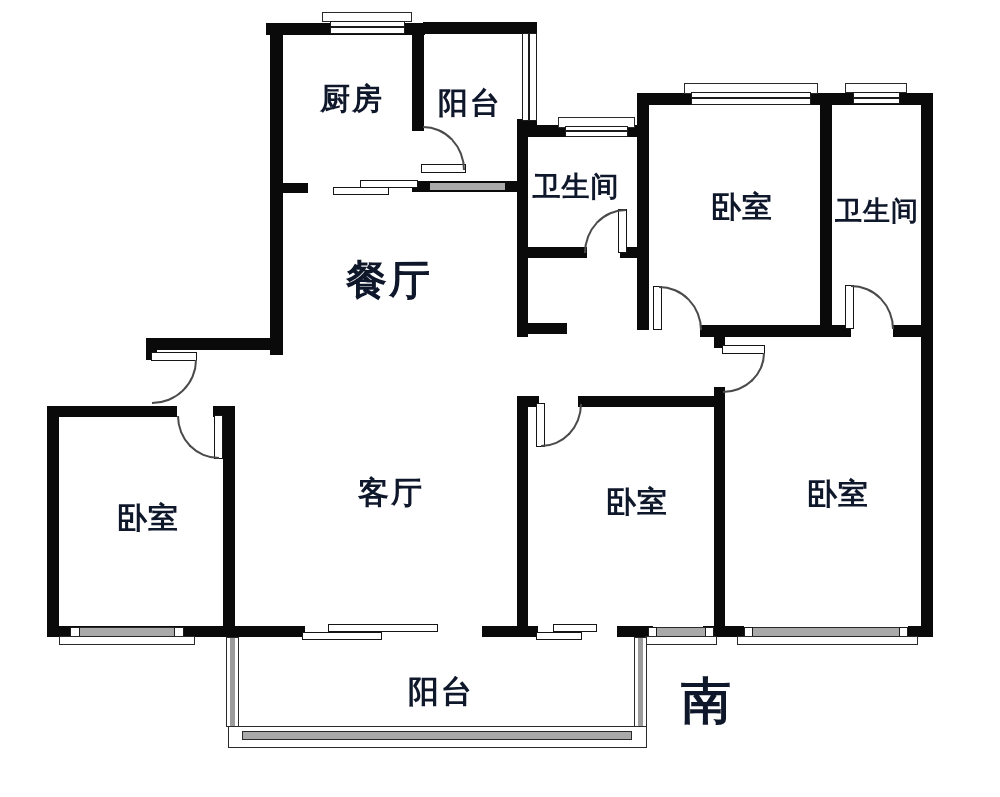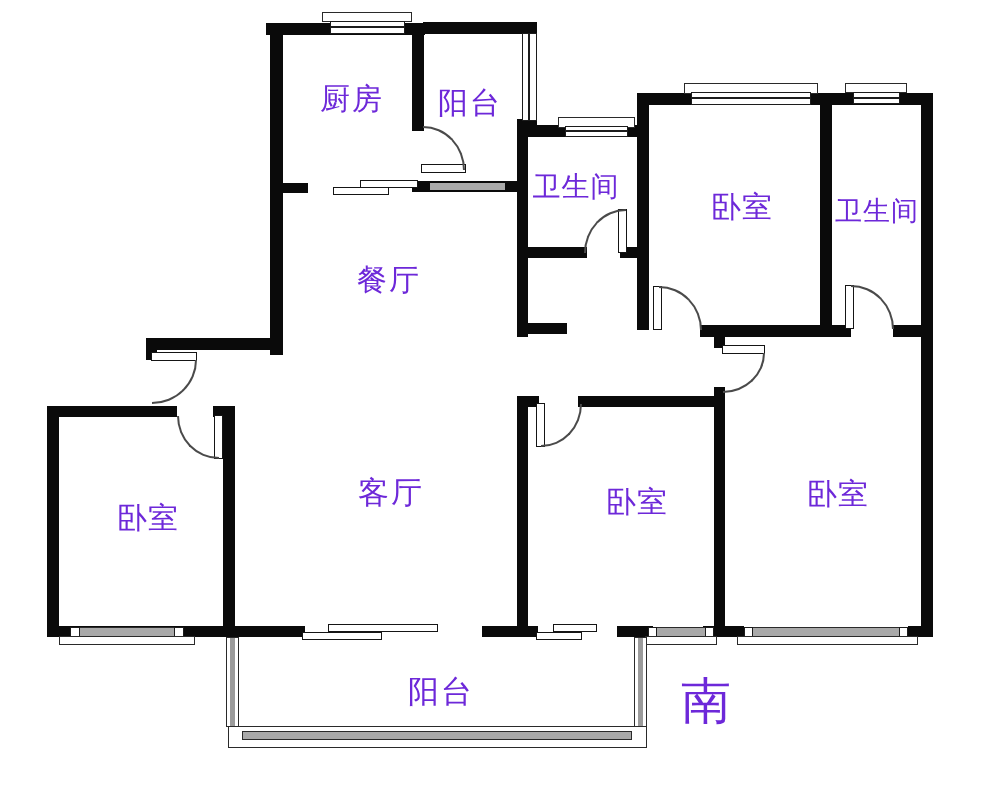--- a/index.html
+++ b/index.html
@@ -16,21 +16,21 @@
   .band{ position:absolute; box-sizing:border-box; border:1px solid #2a2a2a; background:#a9a9a9; }
   .bandV{ position:absolute; box-sizing:border-box; border:1px solid #2a2a2a; background:
          linear-gradient(to right,#fff 25%,#9b9b9b 25%,#9b9b9b 75%,#fff 75%); }
   .cap { position:absolute; box-sizing:border-box; border:1px solid #1c1c1c; background:#fff; }
   .leaf{ position:absolute; box-sizing:border-box; border:1px solid #151515; background:#fff; }
   .arc { position:absolute; box-sizing:border-box; }
   .arc.ne{ border-top:2px solid #4a4a4a; border-right:2px solid #4a4a4a; border-top-right-radius:100% 100%; }
   .arc.nw{ border-top:2px solid #4a4a4a; border-left:2px solid #4a4a4a; border-top-left-radius:100% 100%; }
   .arc.se{ border-bottom:2px solid #4a4a4a; border-right:2px solid #4a4a4a; border-bottom-right-radius:100% 100%; }
   .arc.sw{ border-bottom:2px solid #4a4a4a; border-left:2px solid #4a4a4a; border-bottom-left-radius:100% 100%; }
-  .lbl { position:absolute; transform:translate(-50%,-50%); color:#6d28d9; white-space:nowrap; }
+  .lbl { position:absolute; transform:translate(-50%,-50%); color:#0f172a; white-space:nowrap;font-weight:bold; }
   .grayline { position:absolute; background:#a9a9a9; }
 </style>
 </head>
 <body>
 
 <div id="canvas">
 
   <div class="w" style="left:266px;top:23px;width:159px;height:12px"></div>
   <div class="w" style="left:412px;top:23px;width:12px;height:108px"></div>
   <div class="w" style="left:270px;top:23px;width:13px;height:332px"></div>
@@ -133,21 +133,21 @@
   <div class="arc se" style="left:152px;top:360px;width:45px;height:44px"></div>
 
   <div class="leaf" style="left:214px;top:415px;width:9px;height:44px"></div>
   <div class="arc sw" style="left:177px;top:416px;width:42px;height:43px"></div>
 
   <div class="lbl" style="left:352px;top:99px;font-size:30px;letter-spacing:2px">厨房</div>
   <div class="lbl" style="left:470px;top:103px;font-size:30px;letter-spacing:2px">阳台</div>
   <div class="lbl" style="left:576px;top:187px;font-size:28px;letter-spacing:1px">卫生间</div>
   <div class="lbl" style="left:742px;top:207px;font-size:30px;letter-spacing:1px">卧室</div>
   <div class="lbl" style="left:877px;top:211px;font-size:27px;letter-spacing:1px">卫生间</div>
-  <div class="lbl" style="left:389px;top:280px;font-size:30px;letter-spacing:2px">餐厅</div>
+  <div class="lbl" style="left:389px;top:280px;font-size:41px;letter-spacing:2px">餐厅</div>
   <div class="lbl" style="left:148px;top:518px;font-size:30px;letter-spacing:1px">卧室</div>
   <div class="lbl" style="left:391px;top:493px;font-size:31px;letter-spacing:2px">客厅</div>
   <div class="lbl" style="left:637px;top:502px;font-size:30px;letter-spacing:1px">卧室</div>
   <div class="lbl" style="left:838px;top:494px;font-size:30px;letter-spacing:1px">卧室</div>
   <div class="lbl" style="left:441px;top:692px;font-size:31px;letter-spacing:2px">阳台</div>
   <div class="lbl" style="left:706px;top:701px;font-size:50px">南</div>
 
 </div>
 
 </body></html>

